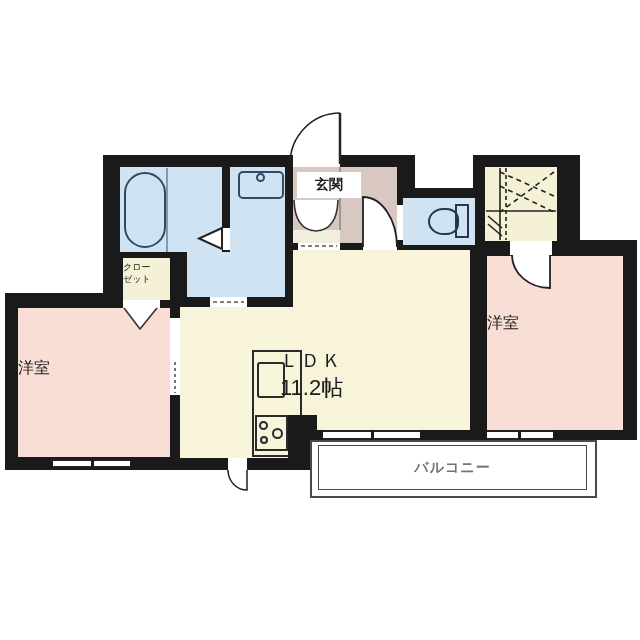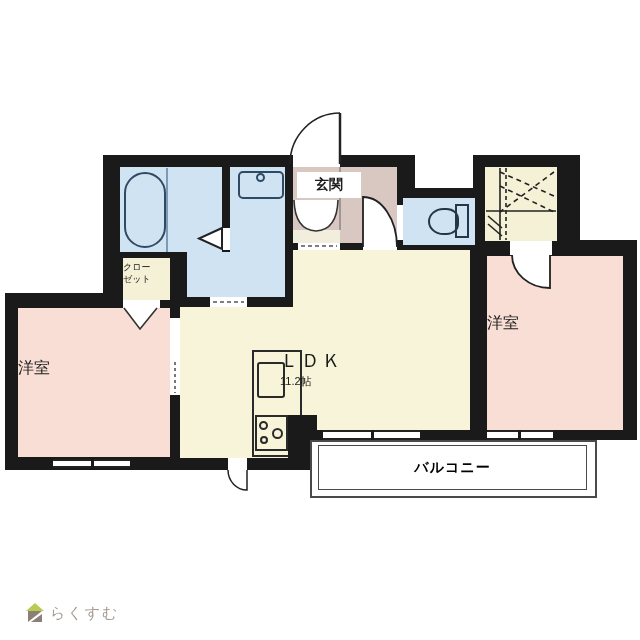--- a/index.html
+++ b/index.html
@@ -16,21 +16,21 @@
   .window{position:absolute;background:#ffffff;border-top:2px solid #222;border-bottom:2px solid #222;box-sizing:border-box;}
   .tick{position:absolute;background:#1a1a1a;}
   .room-label{position:absolute;text-align:left;font-weight:normal;color:#1b1b1b;line-height:1.3;}
   .fixture{position:absolute;box-sizing:border-box;}
   svg.overlay{position:absolute;left:0;top:0;pointer-events:none;}
   #genkan-label-box{position:absolute;left:297px;top:172px;width:64px;height:26px;background:#fff;
      display:flex;align-items:center;justify-content:center;font-weight:bold;font-size:14px;color:#1b1b1b;}
   #balcony-outer{position:absolute;left:310px;top:440px;width:287px;height:58px;border:2px solid #4a4a4a;background:#fff;box-sizing:border-box;}
   #balcony-inner{position:absolute;left:6px;top:3px;width:269px;height:45px;border:1px solid #4a4a4a;box-sizing:border-box;
      display:flex;align-items:center;justify-content:center;}
-  #balcony-inner .lbl{font-weight:bold;font-size:14px;color:#000000;letter-spacing:1px;}
+  #balcony-inner .lbl{font-weight:bold;font-size:14px;color:#737373;letter-spacing:1px;}
   #logo{position:absolute;left:26px;top:603px;display:flex;align-items:center;gap:6px;}
   #logo .txt{font-size:15px;color:#a79a90;letter-spacing:2px;}
 </style>
 </head>
 <body>
 
 <div id="canvas">
 
   <div class="wall" style="left:103px;top:155px;width:190px;height:152px;"></div>
   <div class="wall" style="left:285px;top:155px;width:130px;height:95px;"></div>
@@ -126,21 +126,21 @@
     <path d="M301,246 L337,246" stroke="#555" stroke-width="1.6" stroke-dasharray="4,3"></path>
     <path d="M175,362 L175,393" stroke="#555" stroke-width="1.6" stroke-dasharray="3,3"></path>
   </svg>
 
   <div id="genkan-label-box">
     <span>玄関</span>
   </div>
 
   <div class="room-label" style="left:280px;top:318px;width:177px;margin-top:31px;">
     <div style="font-size:19px;letter-spacing:2px;">ＬＤＫ</div>
-    <div style="font-size:11px;">11.2帖</div>
+    <div style="font-size:22px;">11.2帖</div>
   </div>
 
   <div class="room-label" style="left:18px;top:358px;width:152px;">
     <div style="font-size:16px;">洋室</div>
   </div>
 
   <div class="room-label" style="left:487px;top:313px;width:136px;">
     <div style="font-size:16px;">洋室</div>
   </div>
 
@@ -148,22 +148,14 @@
     <div>クロー</div>
     <div>ゼット</div>
   </div>
 
   <div id="balcony-outer">
     <div id="balcony-inner">
       <span class="lbl">バルコニー</span>
     </div>
   </div>
 
-  <div id="logo">
-    <svg width="18" height="20" viewBox="0 0 18 20">
-      <polygon points="9,0 18,8 0,8" fill="#b9cb51"></polygon>
-      <rect x="2" y="8" width="14" height="11" fill="#8b8076"></rect>
-      <polygon points="2,19 16,8 16,11 5,19" fill="#ffffff"></polygon>
-    </svg>
-    <span class="txt">らくすむ</span>
-  </div>
 
 </div>
 
 </body></html>

